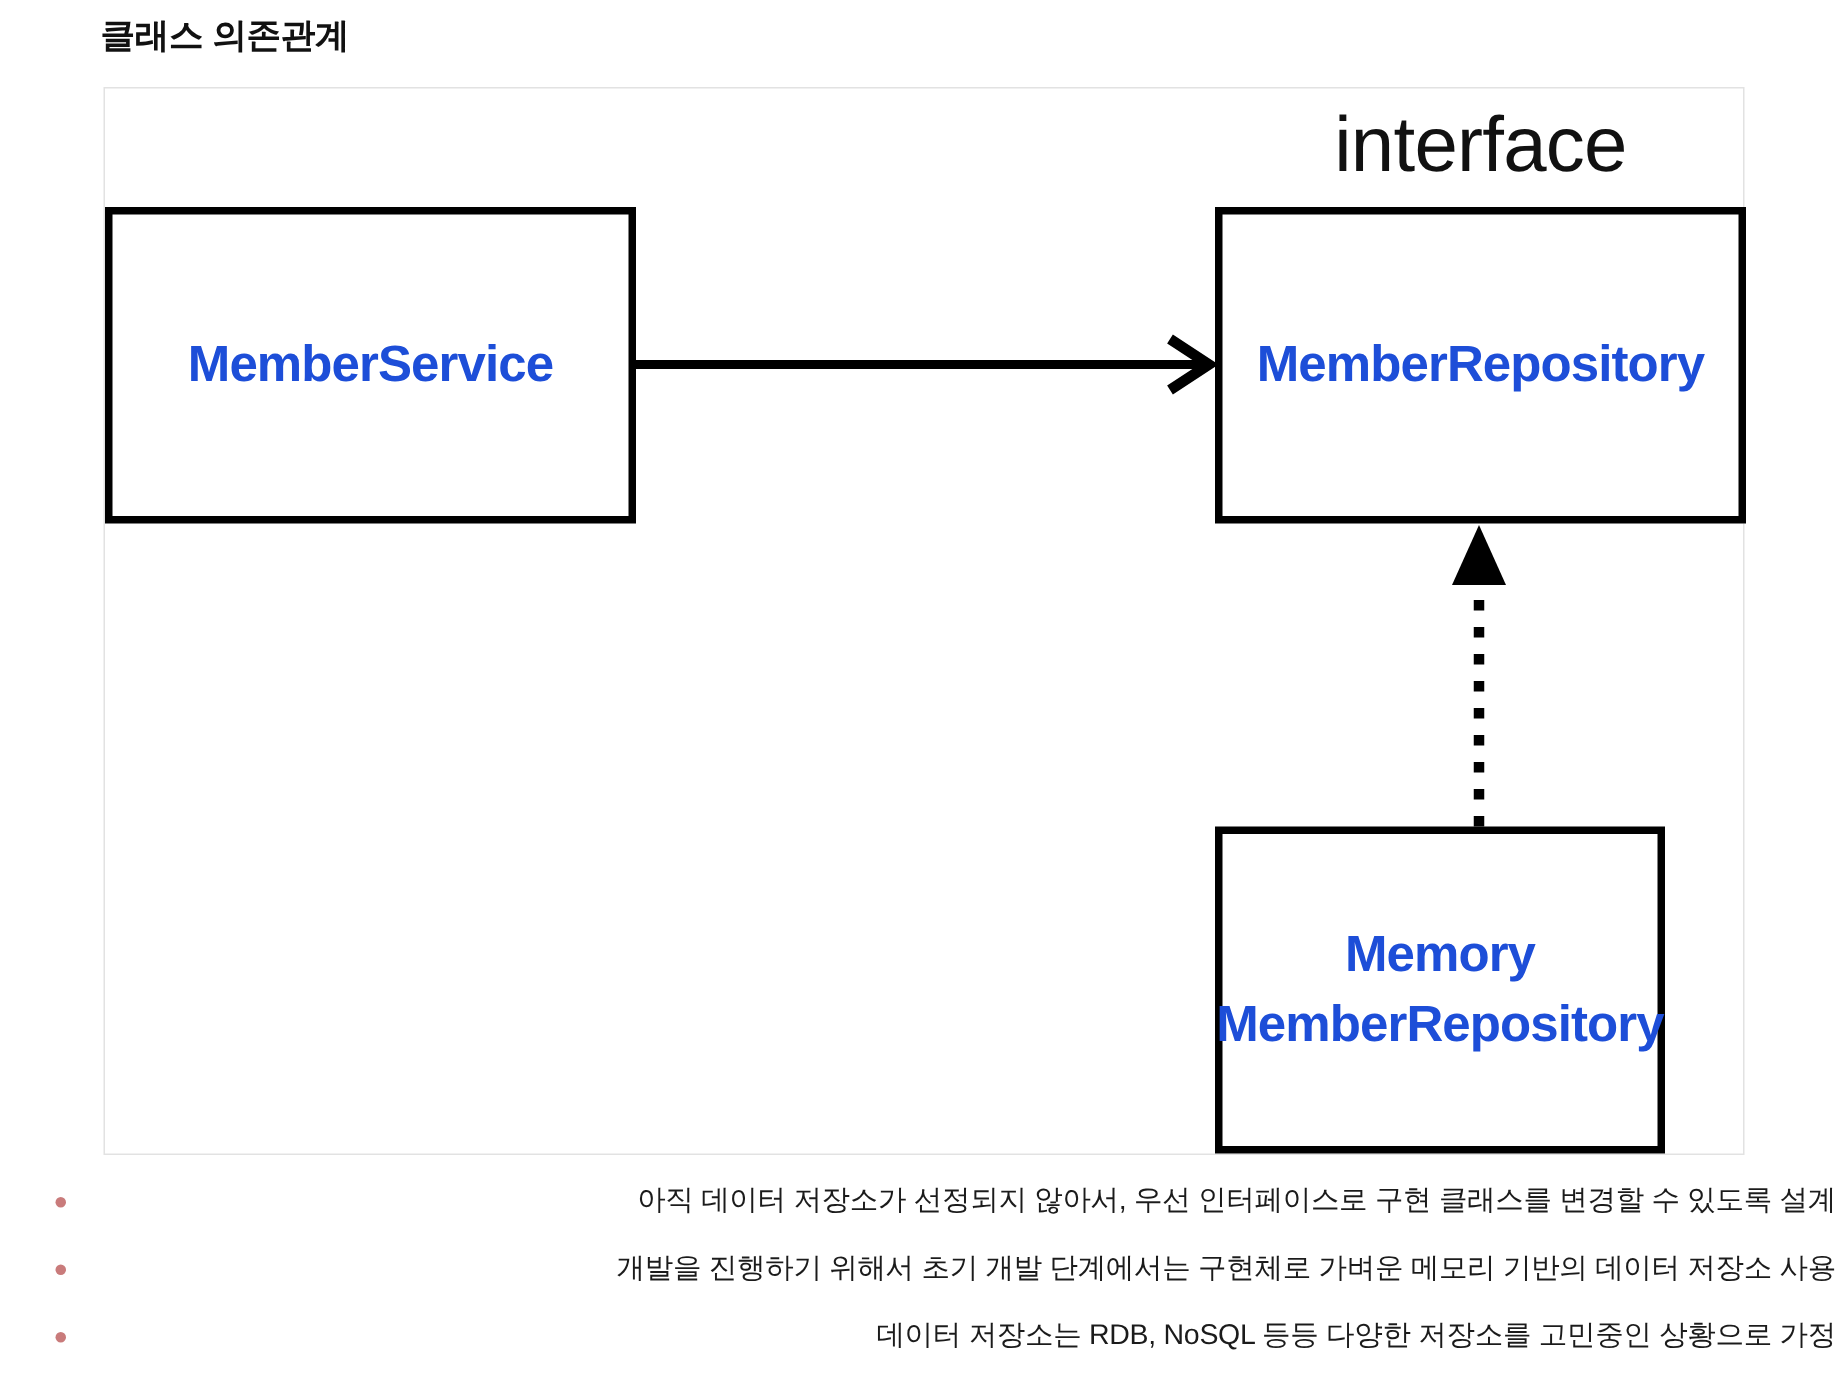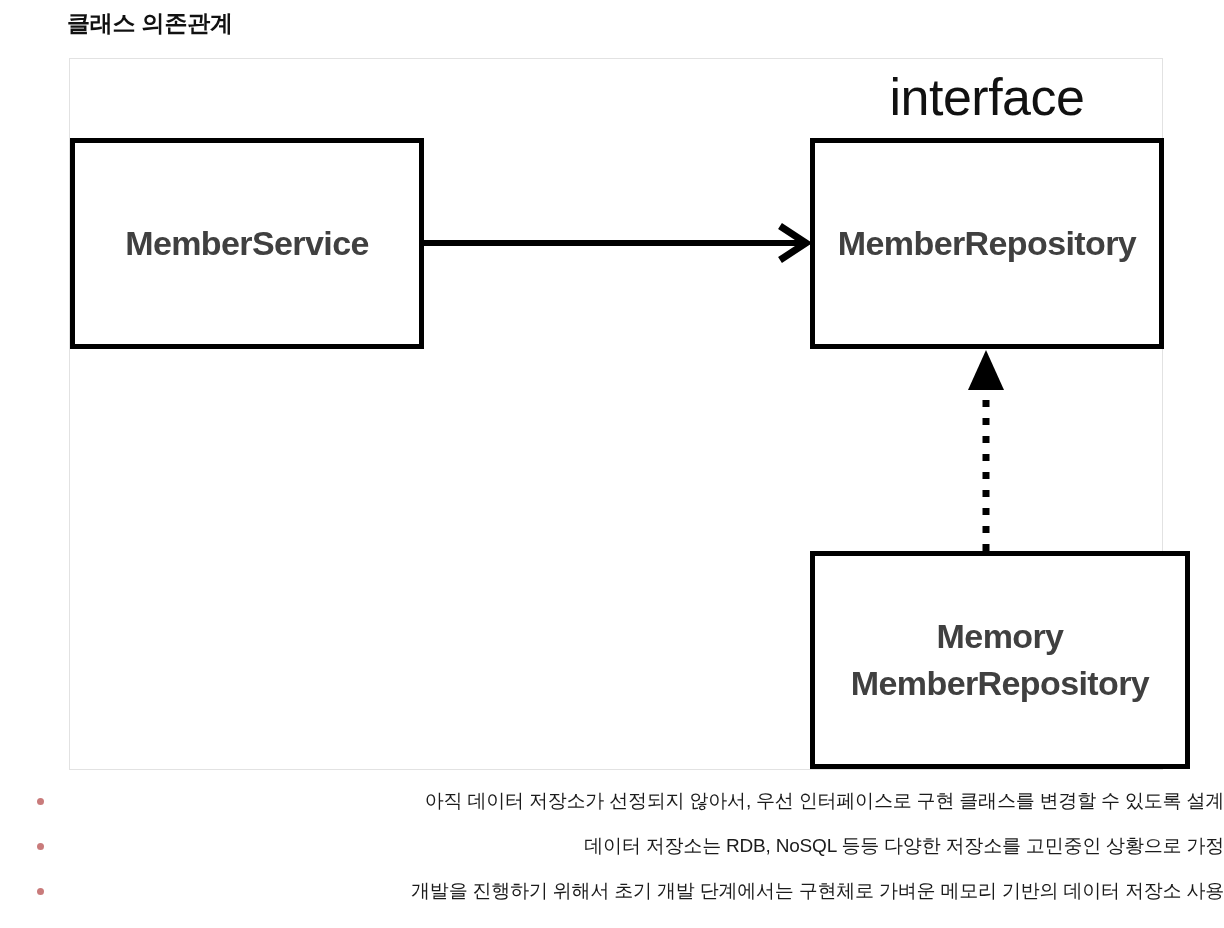--- a/index.html
+++ b/index.html
@@ -62,27 +62,27 @@
     display: flex;
     align-items: center;
     justify-content: center;
     text-align: center;
   }
   .uml-box .box-label {
     font-size: 34px;
     font-weight: bold;
     line-height: 47px;
     letter-spacing: -0.6px;
-    color: #404040;
+    color: #1d4ed8;
     white-space: pre-line;
   }
 
   #box-member-service  { left: 70px;  top: 138px; width: 354px; height: 211px; }
   #box-member-repo     { left: 810px; top: 138px; width: 354px; height: 211px; }
-  #box-memory-repo     { left: 810px; top: 551px; width: 380px; height: 218px; }
+  #box-memory-repo     { left: 810px; top: 551px; width: 300px; height: 218px; }
 
   
   .interface-label {
     position: absolute;
     left: 810px;
     top: 66px;
     width: 354px;
     text-align: center;
     font-size: 52px;
     font-weight: normal;
@@ -172,19 +172,19 @@
 
 </div>
 
 <div class="notes">
   <div class="note-row">
     <span class="note-bullet"></span>
     <span class="note-text">아직 데이터 저장소가 선정되지 않아서, 우선 인터페이스로 구현 클래스를 변경할 수 있도록 설계</span>
   </div>
   <div class="note-row">
     <span class="note-bullet"></span>
-    <span class="note-text">데이터 저장소는 RDB, NoSQL 등등 다양한 저장소를 고민중인 상황으로 가정</span>
+    <span class="note-text">개발을 진행하기 위해서 초기 개발 단계에서는 구현체로 가벼운 메모리 기반의 데이터 저장소 사용</span>
   </div>
   <div class="note-row">
     <span class="note-bullet"></span>
-    <span class="note-text">개발을 진행하기 위해서 초기 개발 단계에서는 구현체로 가벼운 메모리 기반의 데이터 저장소 사용</span>
+    <span class="note-text">데이터 저장소는 RDB, NoSQL 등등 다양한 저장소를 고민중인 상황으로 가정</span>
   </div>
 </div>
 
 </body></html>

